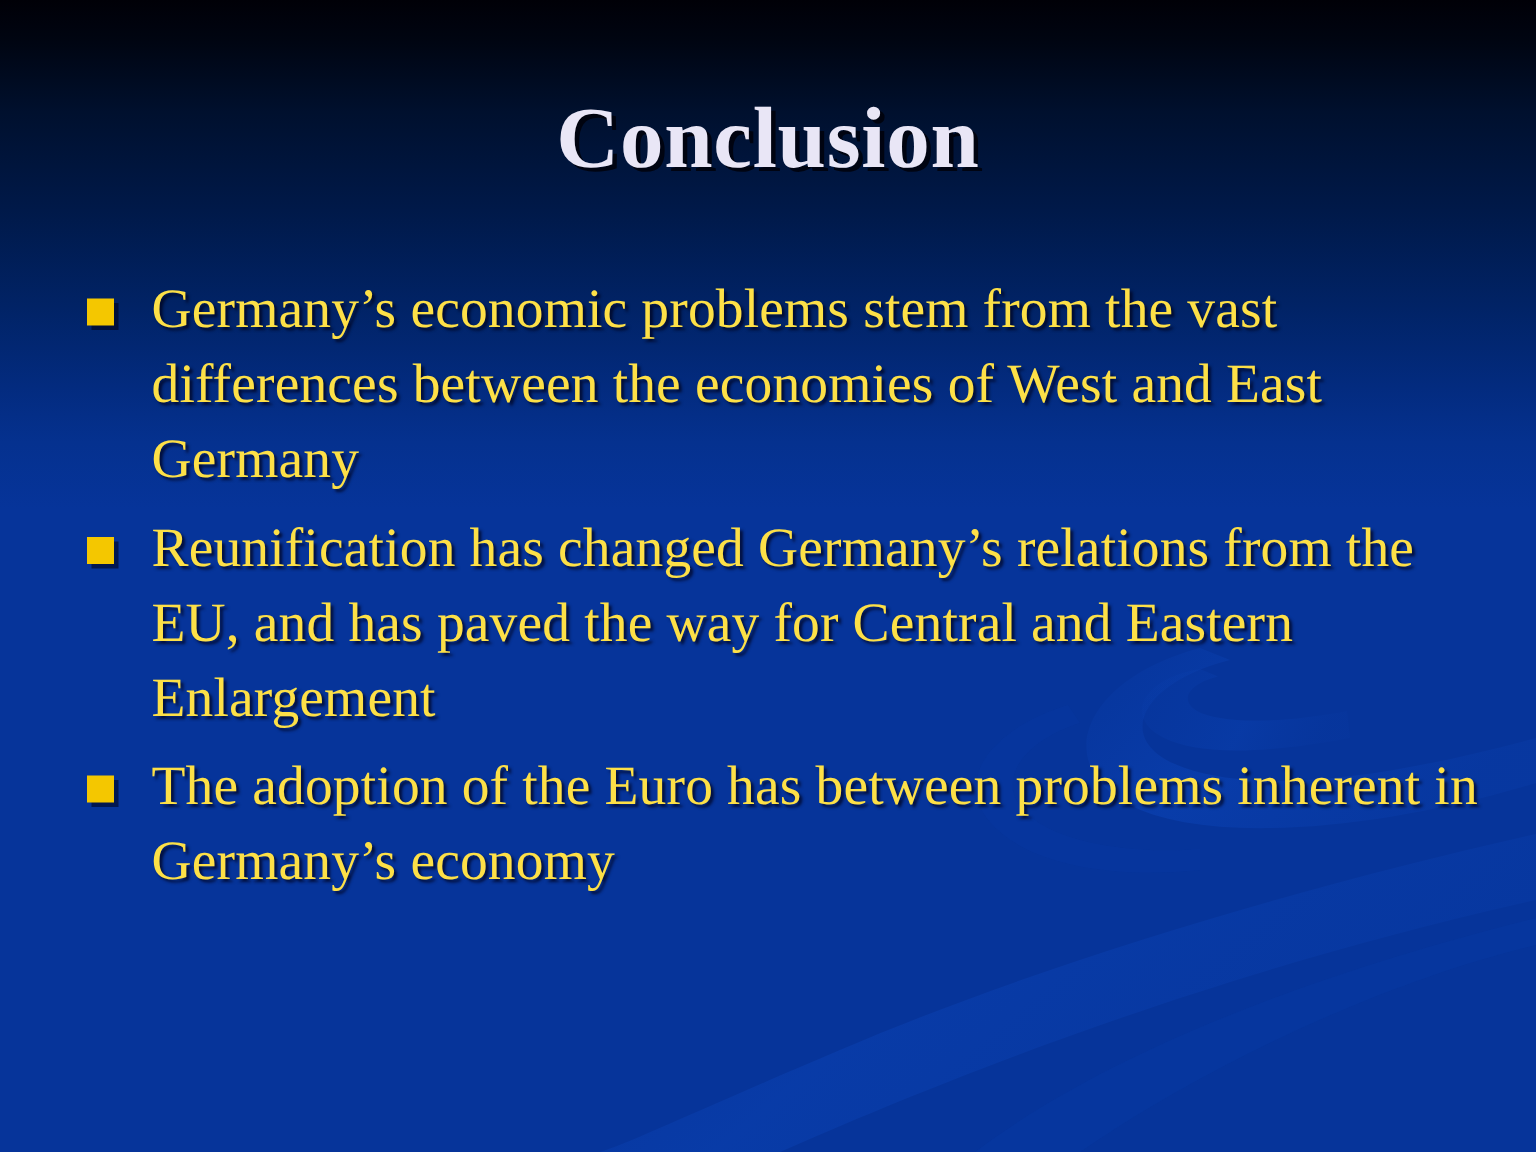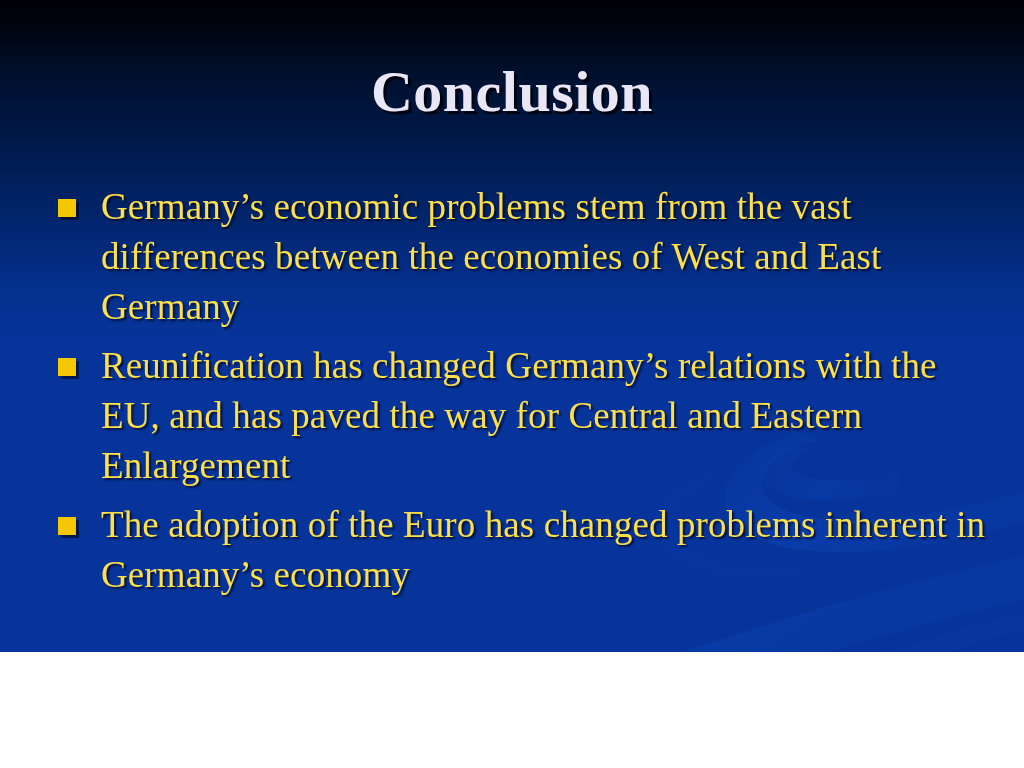--- a/index.html
+++ b/index.html
@@ -10,21 +10,21 @@
     overflow: hidden;
   }
 
   body {
     font-family: "Liberation Serif", "DejaVu Serif", serif;
   }
 
   #slide {
     position: relative;
     width: 1024px;
-    height: 652px;
+    height: 768px;
     overflow: hidden;
     background: #05349A;
   }
 
   
   #slide-background {
     position: absolute;
     inset: 0;
     background: linear-gradient(
         to bottom,
@@ -153,22 +153,22 @@
 
   <div id="body">
 
     <div class="bullet-item">
       <span class="bullet-marker"></span>
       <span class="bullet-text">Germany’s economic problems stem from the vast differences between the economies of West and East Germany</span>
     </div>
 
     <div class="bullet-item">
       <span class="bullet-marker"></span>
-      <span class="bullet-text">Reunification has changed Germany’s relations with the EU, and has paved the way for Central and Eastern Enlargement</span>
+      <span class="bullet-text">Reunification has changed Germany’s relations from the EU, and has paved the way for Central and Eastern Enlargement</span>
     </div>
 
     <div class="bullet-item">
       <span class="bullet-marker"></span>
-      <span class="bullet-text">The adoption of the Euro has changed problems inherent in Germany’s economy</span>
+      <span class="bullet-text">The adoption of the Euro has between problems inherent in Germany’s economy</span>
     </div>
 
   </div>
 </div>
 
 </body></html>

